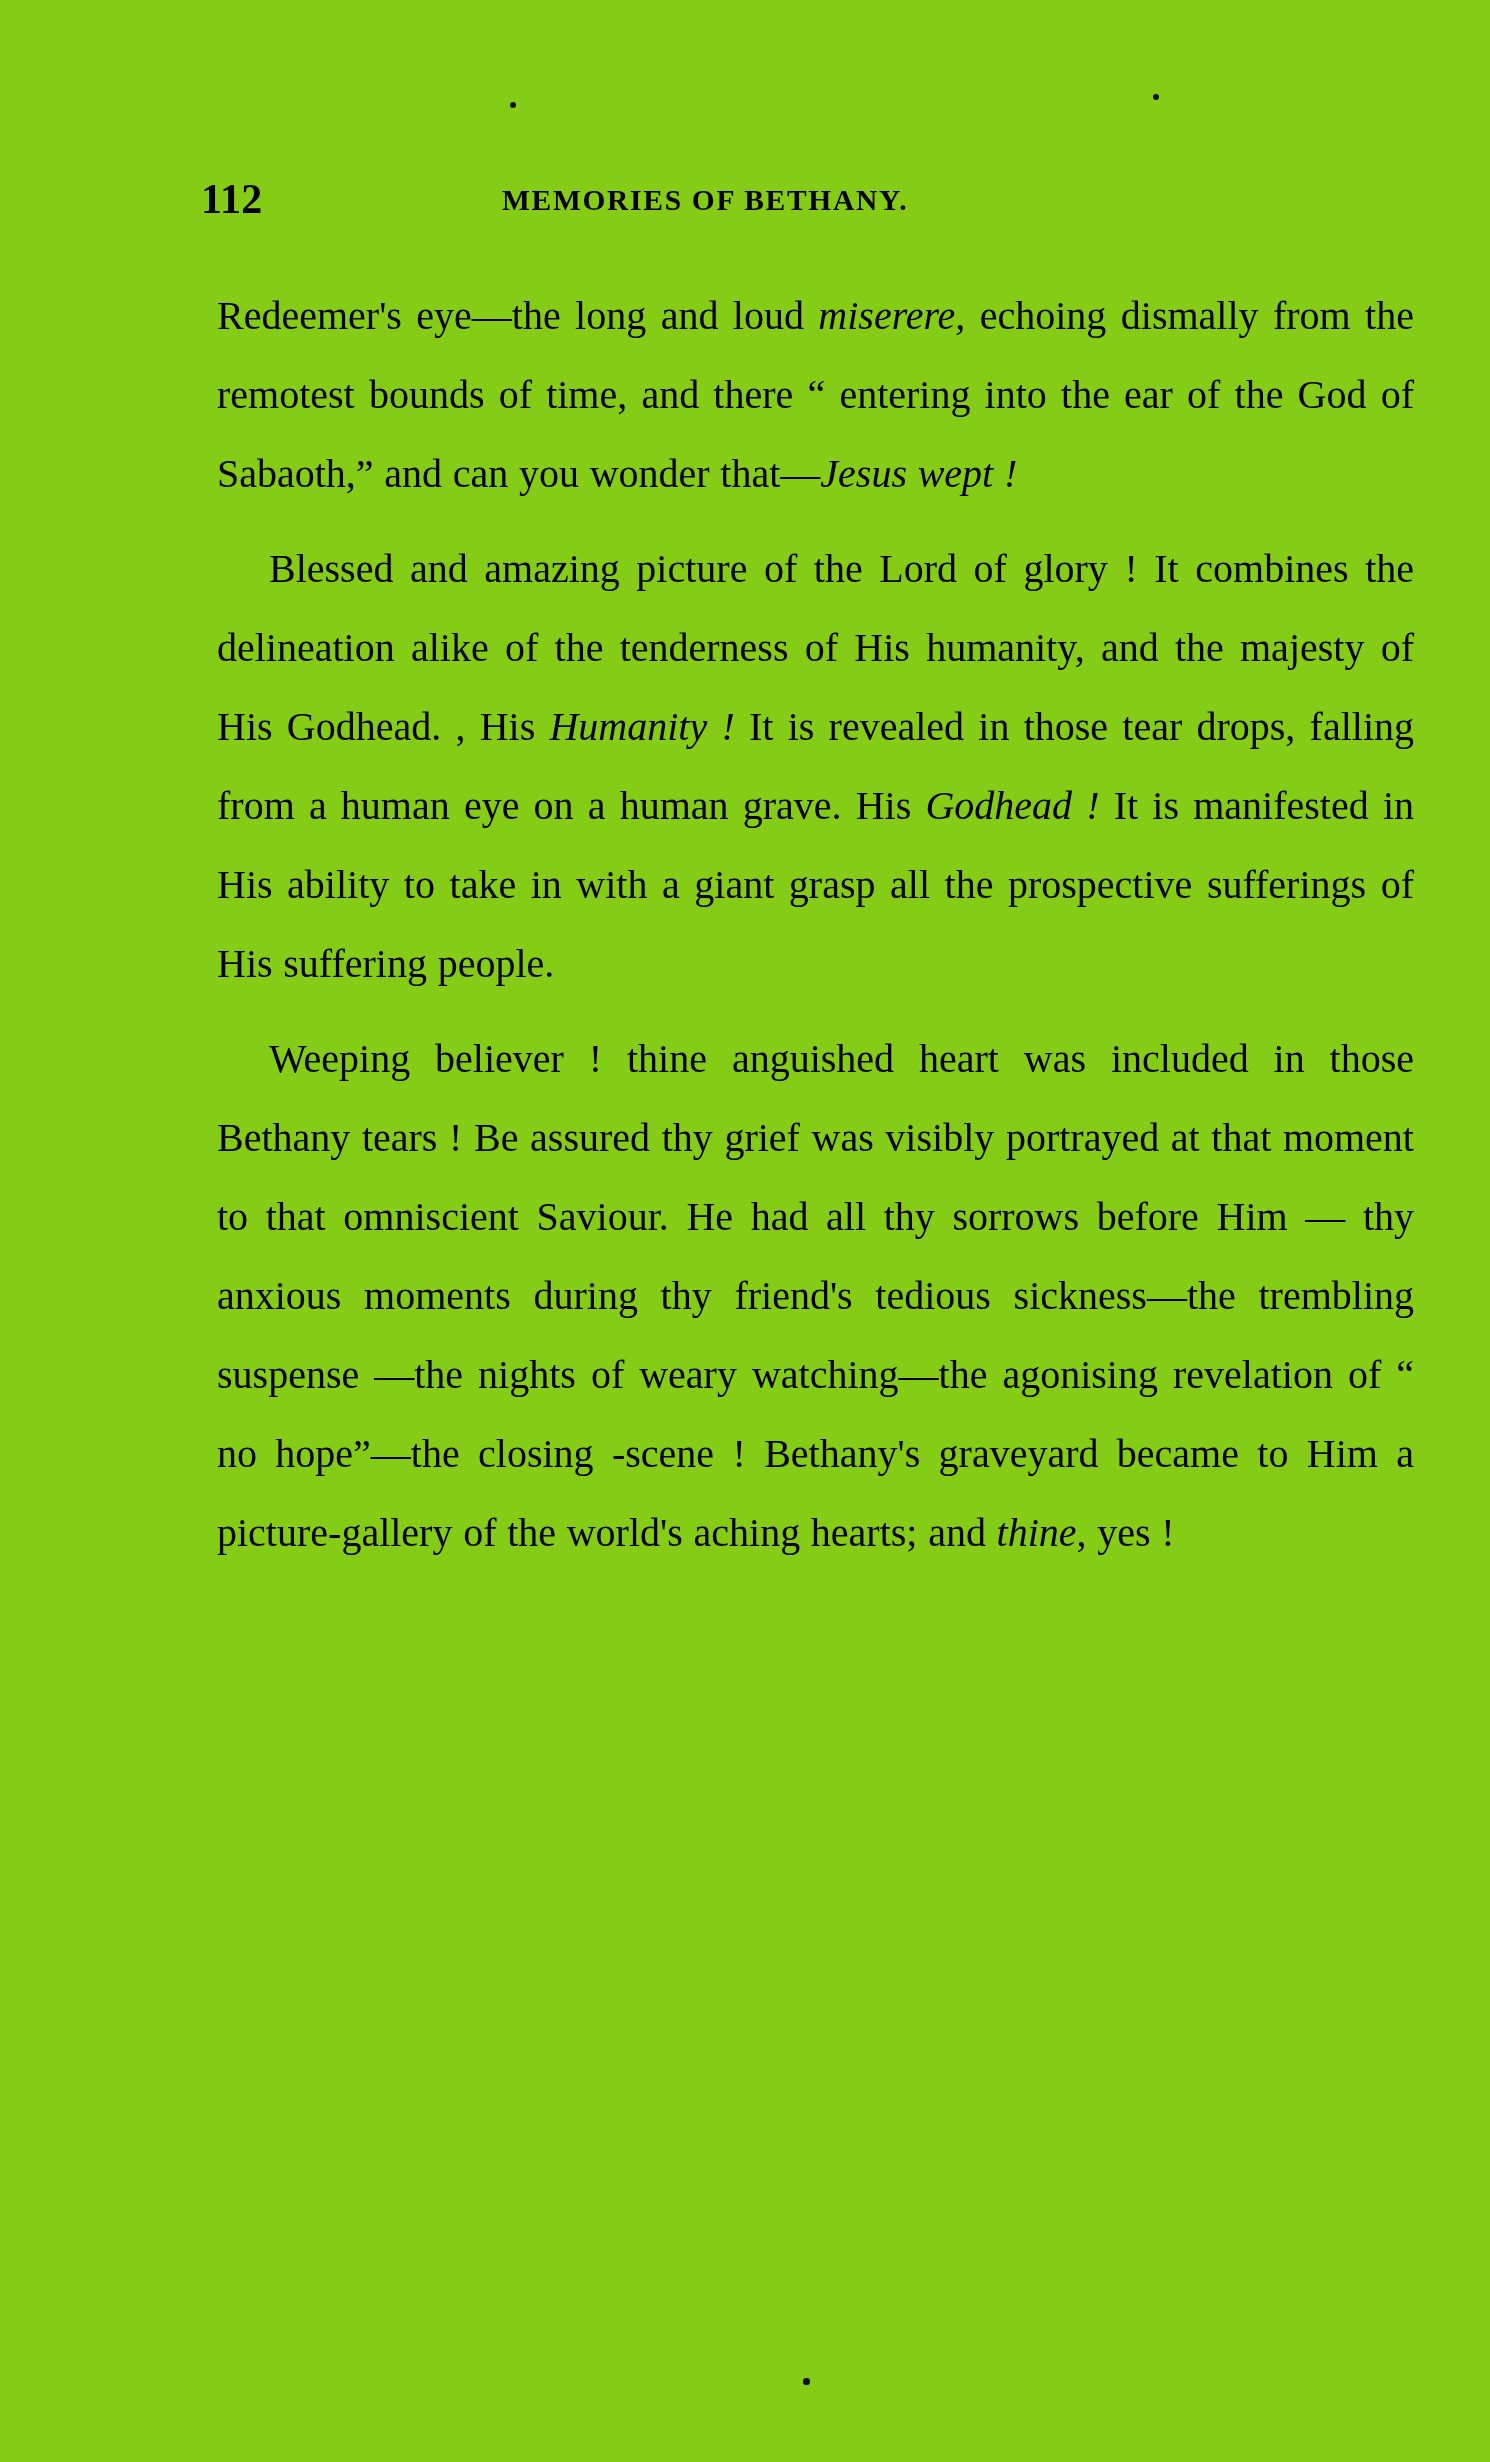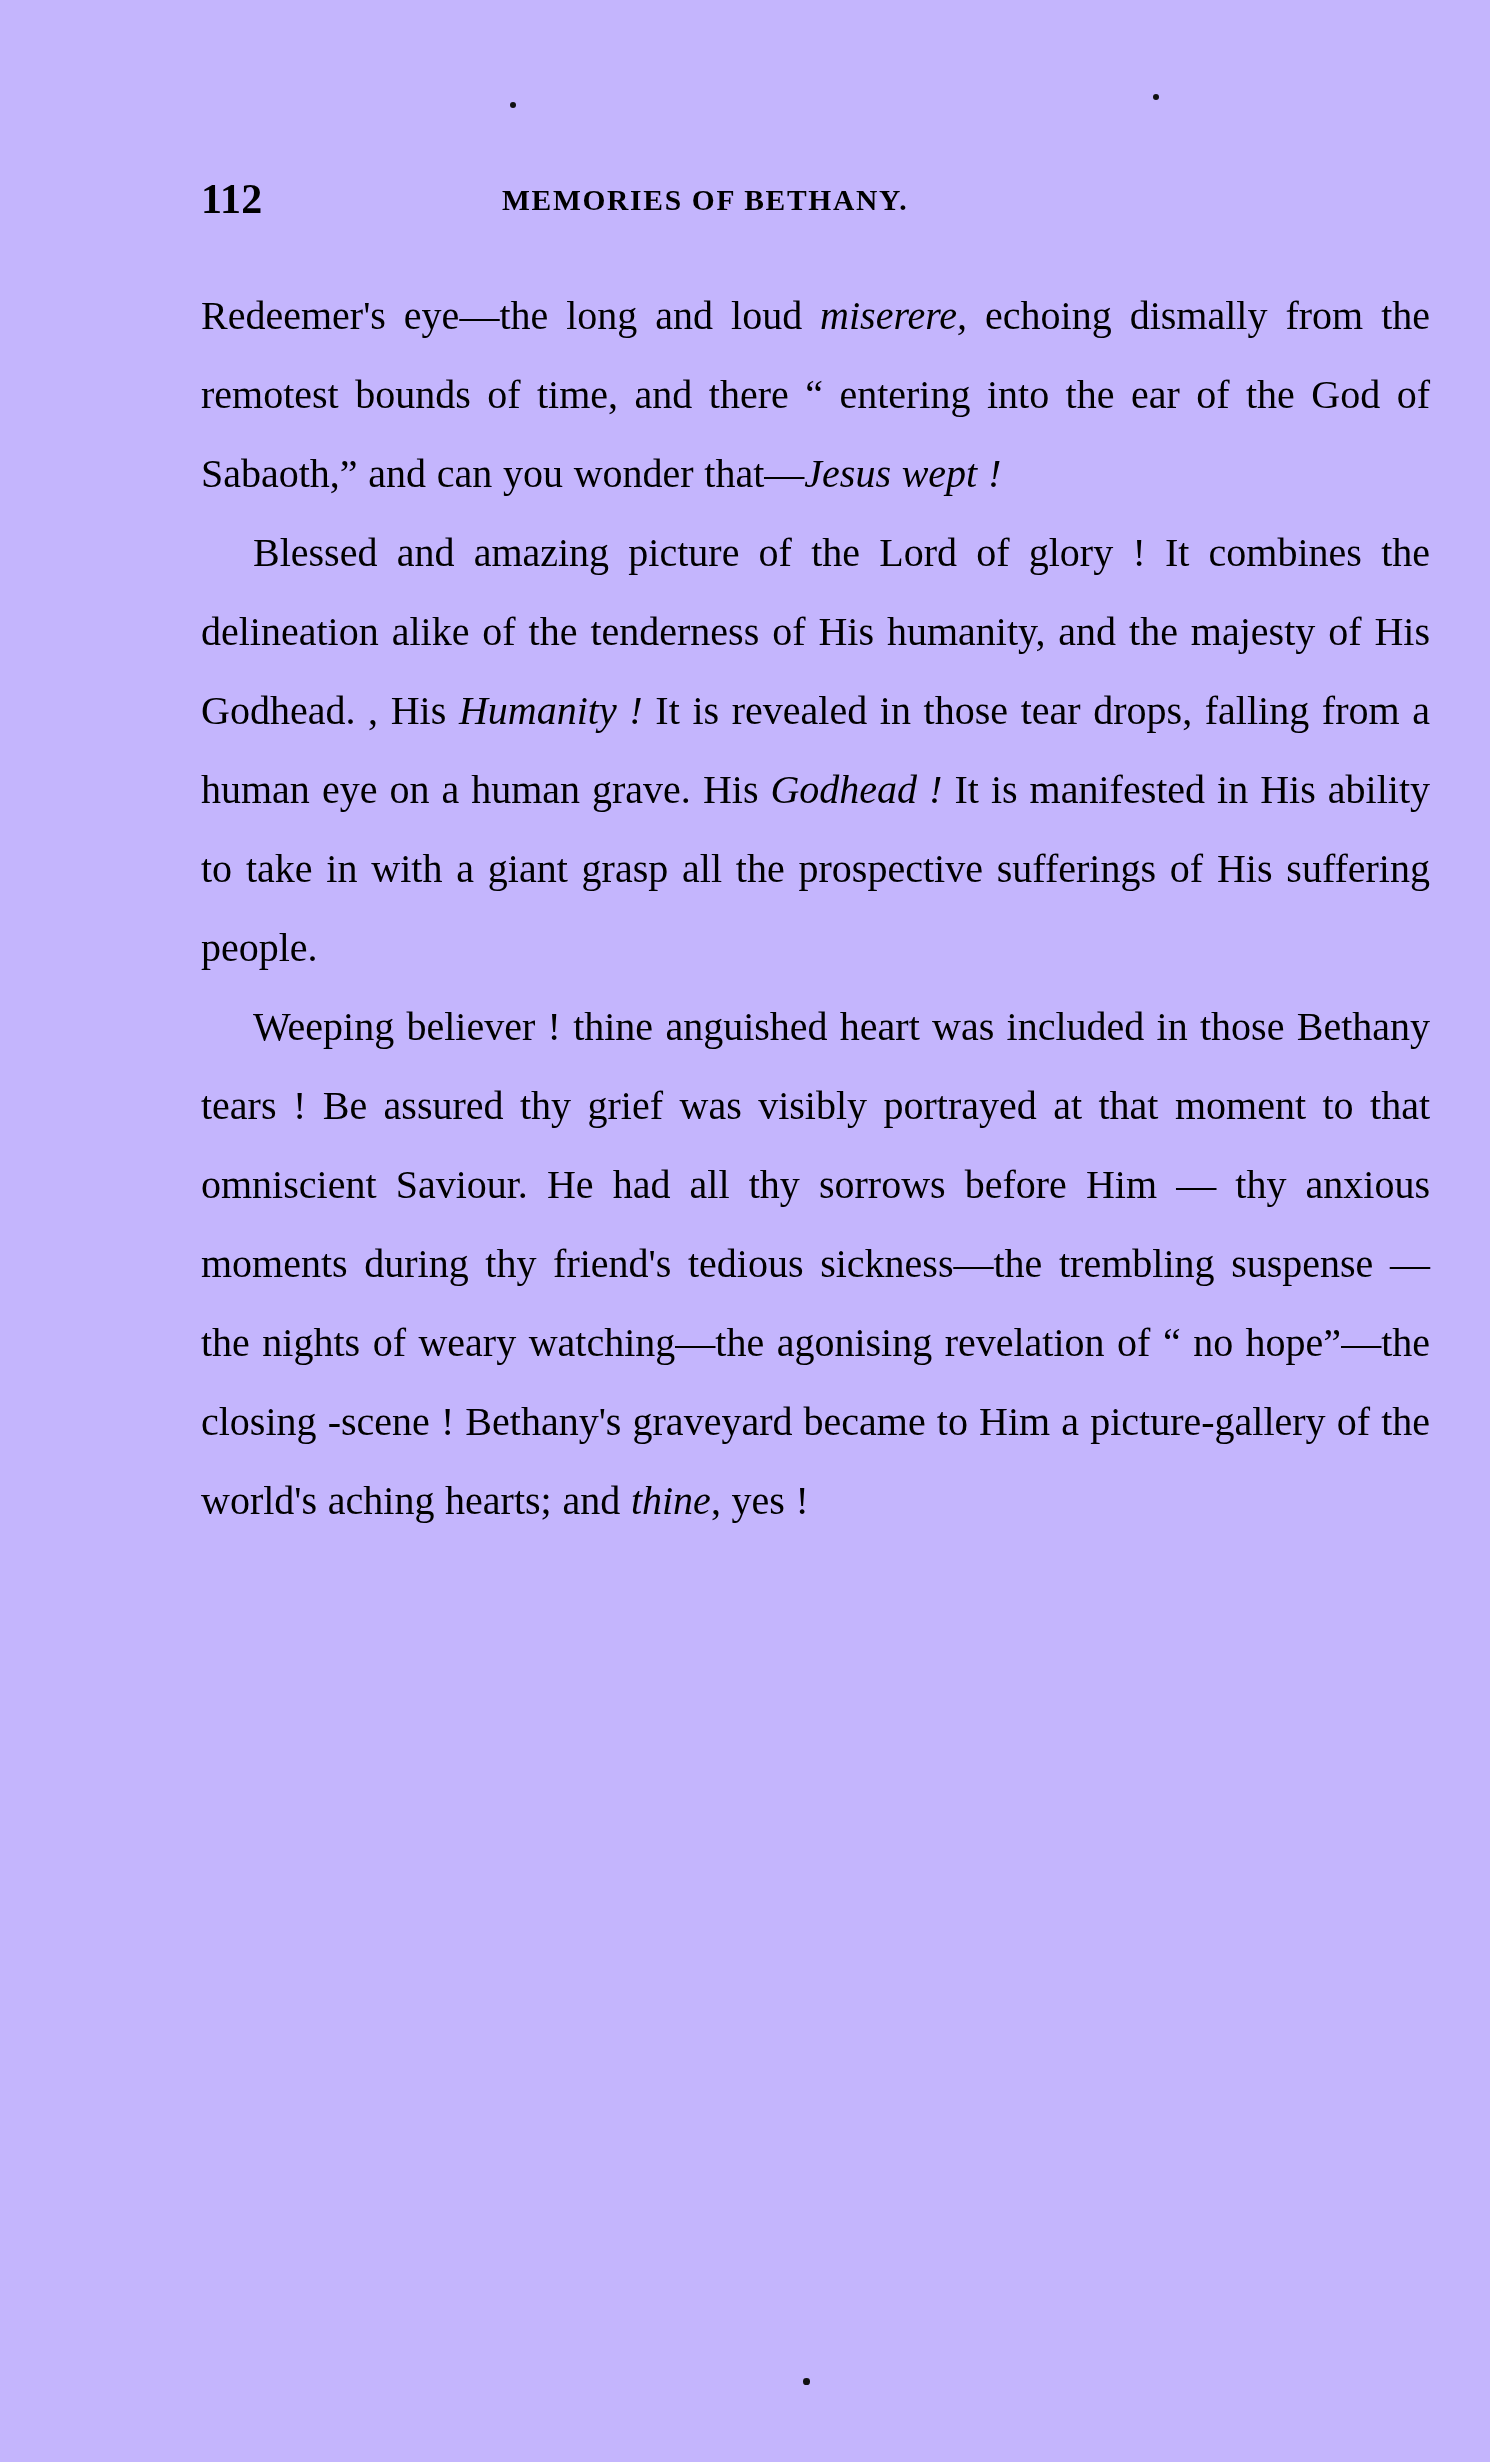--- a/index.html
+++ b/index.html
@@ -13,21 +13,21 @@
     position: relative;
     font-family: "Liberation Serif", serif;
     color: #000000;
     overflow: hidden;
   }
 
   
   .page {
     position: absolute;
     inset: 0;
-    background: #c4b5fd;
+    background: #84cc16;
   }
 
   .content {
     position: absolute;
     left: 201px;
     top: 168px;
     width: 1229px;
   }
 
   
@@ -55,21 +55,21 @@
   
   .body-text {
     margin-top: 34px;
     font-size: 40px;
     line-height: 79px;
     text-align: justify;
     text-justify: inter-word;
     word-spacing: 0.7px;
   }
   .body-text p {
-    margin: 0;
+    margin: 16px;
     text-indent: 0;
   }
   .body-text p.indent {
     text-indent: 52px;
   }
   .body-text i {
     font-style: italic;
   }
 
   

